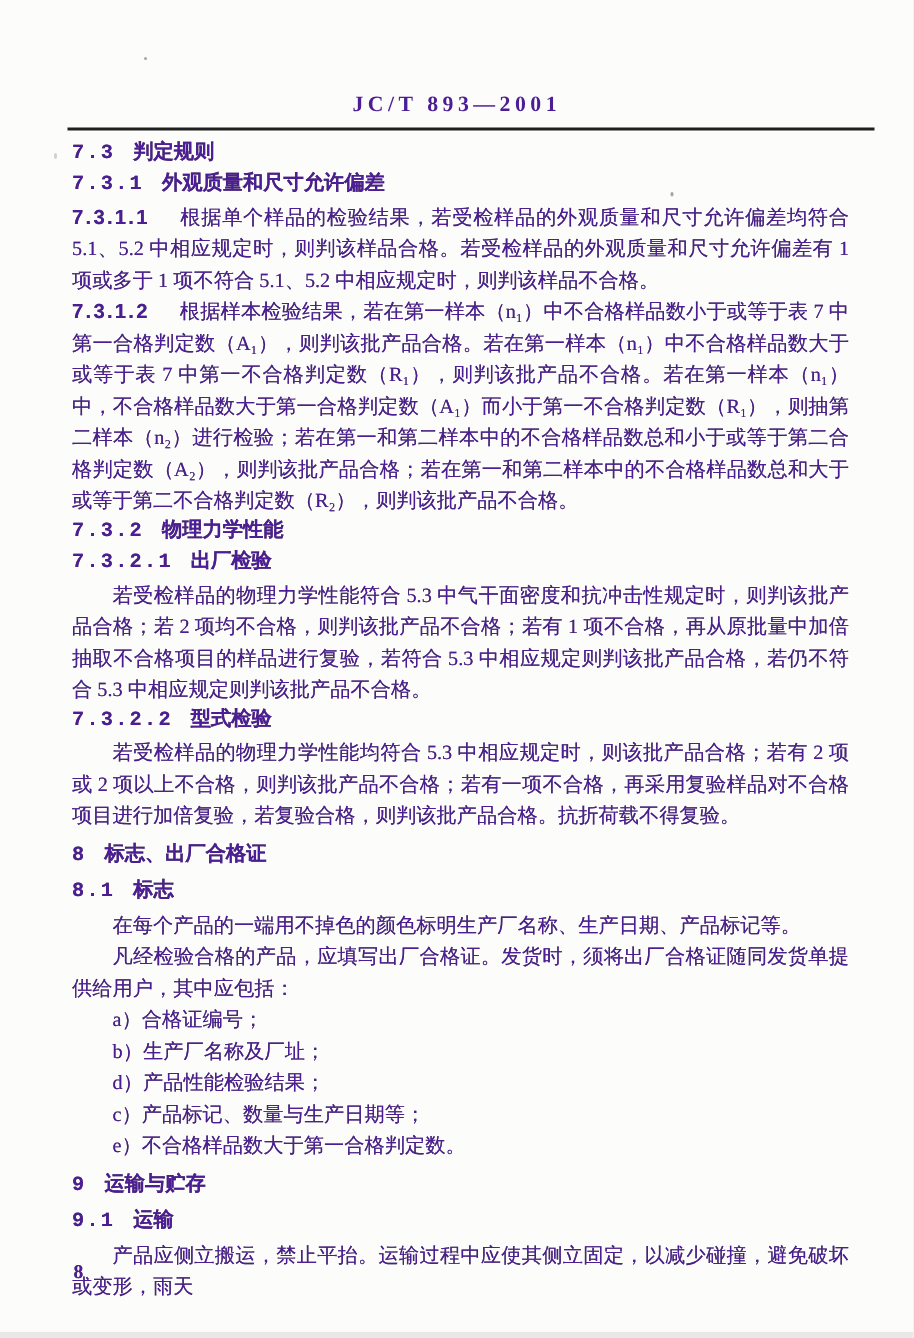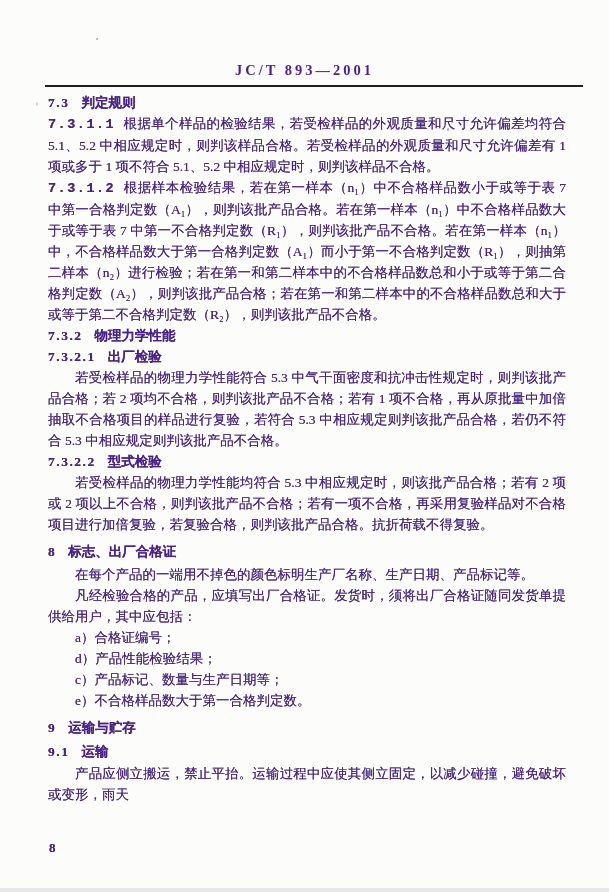--- a/index.html
+++ b/index.html
@@ -28,32 +28,32 @@
     position:absolute;top:92px;left:48px;width:518px;
   }
   .body p{
     margin:0;
     font-size:13.5px;
     line-height:21px;
     text-align:justify;
     text-shadow:0 0 .4px rgba(0,0,0,.65);
   }
   .heading{
-    font-family:Liberation Serif, serif;
+    font-family:Liberation Mono, monospace;
     font-weight:700;
     text-align:center;
   }
   .sec-major{margin-top:6px !important;margin-bottom:2px !important;}
   .sec-sub{margin-top:3px !important;margin-bottom:1px !important;}
   .hnum{letter-spacing:1.5px;margin-right:12px;}
   .cnum{
-    font-family:Liberation Mono, monospace;
+    font-family:Liberation Sans, sans-serif;
     font-weight:700;
     letter-spacing:1.5px;
-    margin-right:8px;
+    margin-right:20px;
   }
   .indent{text-indent:2em;}
   .list-item{margin-left:2em !important;text-align:right;}
   .pageno{
     position:absolute;left:49px;top:840px;
     font-size:13px;font-weight:700;
     font-family:"Liberation Serif","DejaVu Serif",serif;
     text-shadow:0 0 .4px rgba(0,0,0,.65);
   }
   .speck{position:absolute;background:rgba(0,0,0,.35);border-radius:50%;}
@@ -63,44 +63,47 @@
 
 <div class="page">
 
   <div class="doc-code">JC/T 893—2001</div>
   <div class="rule"></div>
 
   <div class="body">
 
     <p class="heading"><span class="hnum">7.3</span><span>判定规则</span></p>
 
+    <p class="heading"><span class="hnum">7.3.1</span><span>外观质量和尺寸允许偏差</span></p>
 
     <p><span class="cnum">7.3.1.1</span><span>根据单个样品的检验结果，若受检样品的外观质量和尺寸允许偏差均符合 5.1、5.2 中相应规定时，则判该样品合格。若受检样品的外观质量和尺寸允许偏差有 1 项或多于 1 项不符合 5.1、5.2 中相应规定时，则判该样品不合格。</span></p>
 
     <p><span class="cnum">7.3.1.2</span><span>根据样本检验结果，若在第一样本（n₁）中不合格样品数小于或等于表 7 中第一合格判定数（A₁），则判该批产品合格。若在第一样本（n₁）中不合格样品数大于或等于表 7 中第一不合格判定数（R₁），则判该批产品不合格。若在第一样本（n₁）中，不合格样品数大于第一合格判定数（A₁）而小于第一不合格判定数（R₁），则抽第二样本（n₂）进行检验；若在第一和第二样本中的不合格样品数总和小于或等于第二合格判定数（A₂），则判该批产品合格；若在第一和第二样本中的不合格样品数总和大于或等于第二不合格判定数（R₂），则判该批产品不合格。</span></p>
 
     <p class="heading"><span class="hnum">7.3.2</span><span>物理力学性能</span></p>
 
     <p class="heading"><span class="hnum">7.3.2.1</span><span>出厂检验</span></p>
 
     <p class="indent">若受检样品的物理力学性能符合 5.3 中气干面密度和抗冲击性规定时，则判该批产品合格；若 2 项均不合格，则判该批产品不合格；若有 1 项不合格，再从原批量中加倍抽取不合格项目的样品进行复验，若符合 5.3 中相应规定则判该批产品合格，若仍不符合 5.3 中相应规定则判该批产品不合格。</p>
 
     <p class="heading"><span class="hnum">7.3.2.2</span><span>型式检验</span></p>
 
     <p class="indent">若受检样品的物理力学性能均符合 5.3 中相应规定时，则该批产品合格；若有 2 项或 2 项以上不合格，则判该批产品不合格；若有一项不合格，再采用复验样品对不合格项目进行加倍复验，若复验合格，则判该批产品合格。抗折荷载不得复验。</p>
 
     <p class="heading sec-major"><span class="hnum">8</span><span>标志、出厂合格证</span></p>
 
+    <p class="heading sec-sub"><span class="hnum">8.1</span><span>标志</span></p>
 
     <p class="indent">在每个产品的一端用不掉色的颜色标明生产厂名称、生产日期、产品标记等。</p>
 
 
     <p class="indent">凡经检验合格的产品，应填写出厂合格证。发货时，须将出厂合格证随同发货单提供给用户，其中应包括：</p>
 
     <p class="list-item">a）合格证编号；</p>
+    <p class="list-item">b）生产厂名称及厂址；</p>
     <p class="list-item">d）产品性能检验结果；</p>
     <p class="list-item">c）产品标记、数量与生产日期等；</p>
     <p class="list-item">e）不合格样品数大于第一合格判定数。</p>
 
     <p class="heading sec-major"><span class="hnum">9</span><span>运输与贮存</span></p>
 
     <p class="heading sec-sub"><span class="hnum">9.1</span><span>运输</span></p>
 
     <p class="indent">产品应侧立搬运，禁止平抬。运输过程中应使其侧立固定，以减少碰撞，避免破坏或变形，雨天</p>
 

